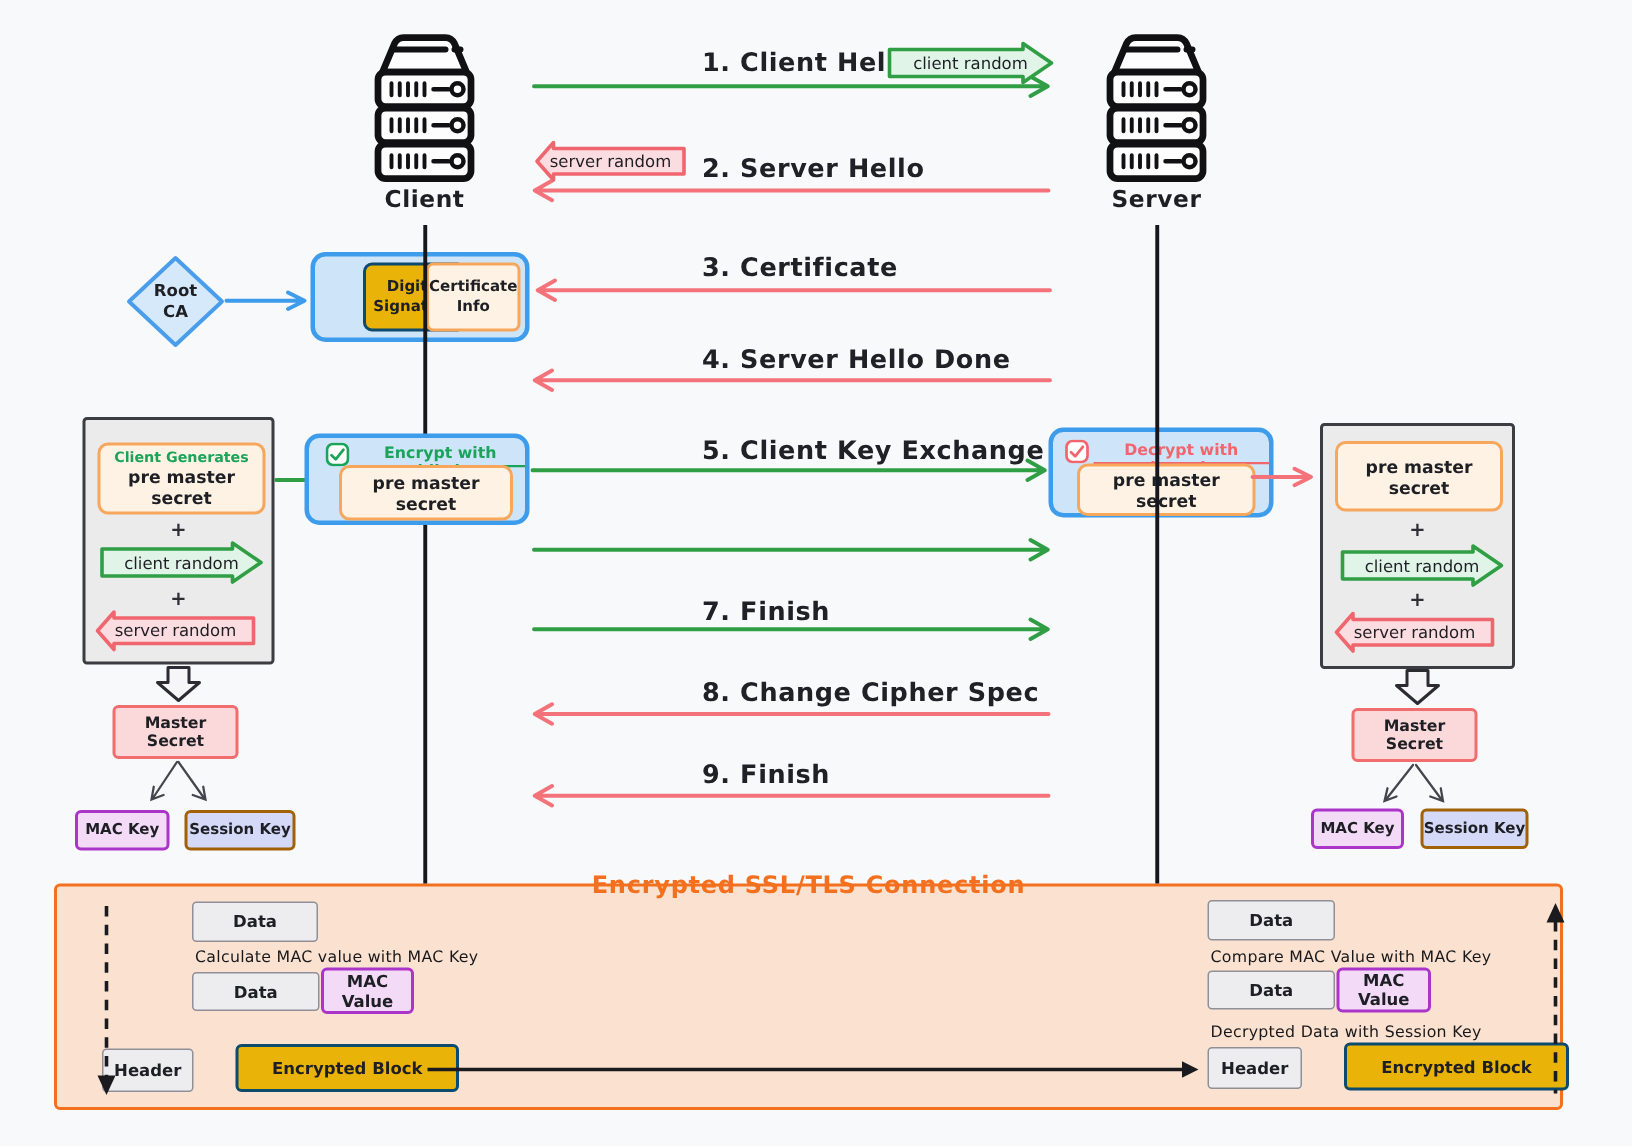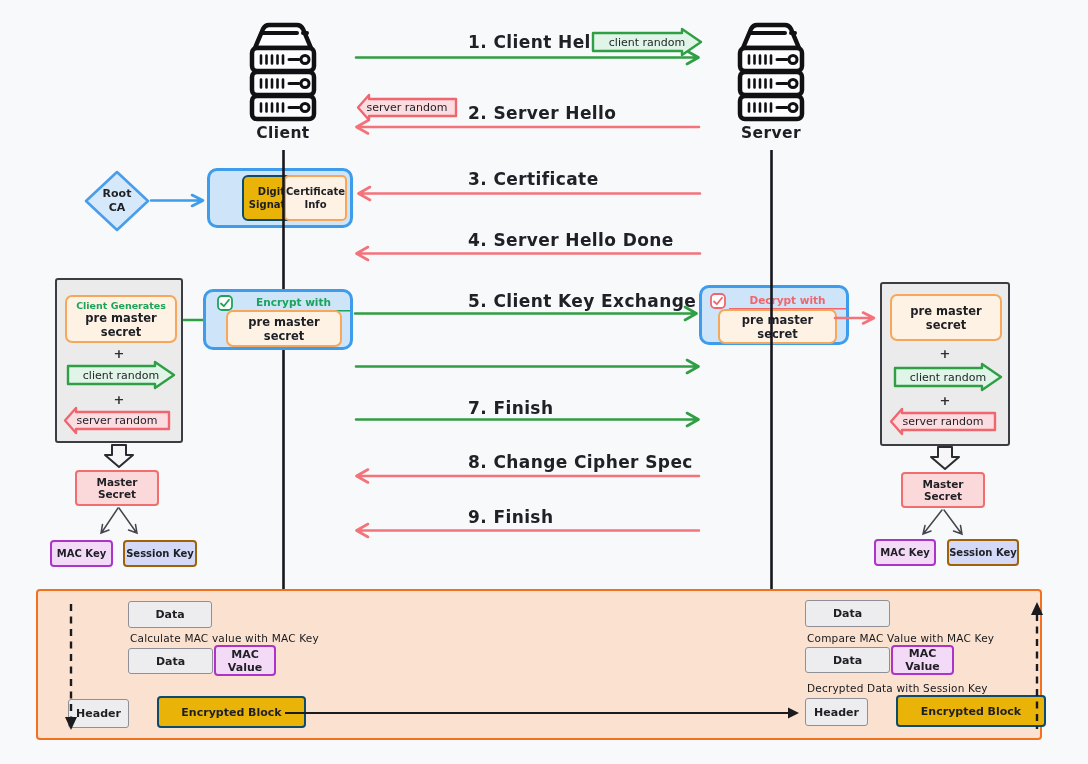--- a/index.html
+++ b/index.html
@@ -46,20 +46,21 @@
   .diamond{position:absolute;display:flex;align-items:center;justify-content:center;}
   .diamond svg{position:absolute;left:0;top:0;}
   .diamond span{position:relative;font-size:11px;font-weight:bold;text-align:center;line-height:1.25;width:42px;}
 </style>
 </head>
 <body>
 
 <div class="canvas">
 
   <div class="box orange-section z1" style="left:36px;top:589px;width:1006px;height:151px"></div>
+  <div class="title z2" style="left:36px;top:580px;width:1006px">Encrypted SSL/TLS Connection</div>
 
   <svg class="abs z2" style="left:239px;top:20px" width="88" height="102" viewBox="0 0 88 102">
     <g stroke="#111114" stroke-linejoin="round" stroke-linecap="round" fill="#fdfdfe">
       <path d="M16,28 L24,9 Q26,5 30,5 L58,5 Q62,5 64,9 L72,28 Z" stroke-width="4.5"></path>
       <rect x="13" y="28" width="62" height="23" rx="5" stroke-width="4.5"></rect>
       <rect x="13" y="52" width="62" height="23" rx="5" stroke-width="4.5"></rect>
       <rect x="13" y="76" width="62" height="23" rx="5" stroke-width="4.5"></rect>
     </g>
     <g stroke="#111114" stroke-linecap="round" fill="none">
       <path d="M24,13 H58 M64,13 H68" stroke-width="4"></path>

